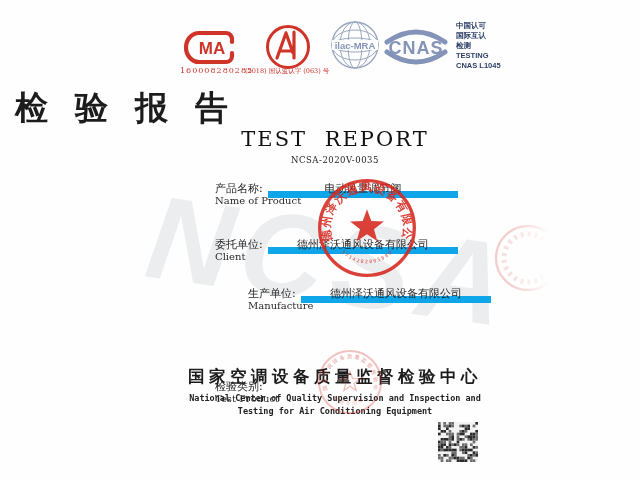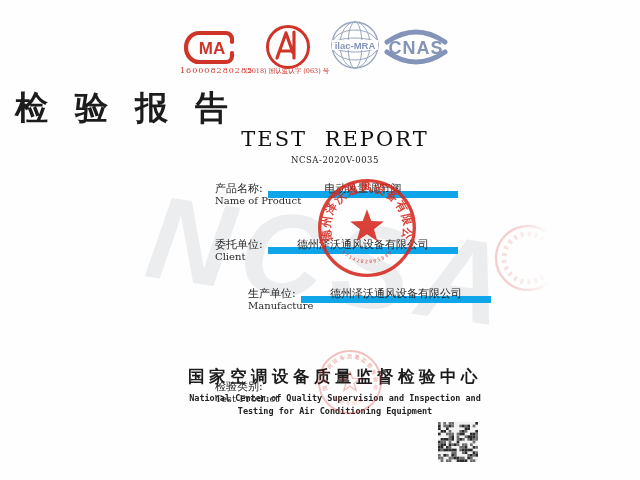--- a/index.html
+++ b/index.html
@@ -114,20 +114,27 @@
     <rect x="3" y="21" width="46" height="10" fill="#fefefe"></rect>
     <text x="26" y="29.5" text-anchor="middle" font-family="Liberation Sans, sans-serif" font-weight="bold" font-size="9.5" fill="#8494b8">ilac-MRA</text>
   </svg>
 
   <svg class="logo" style="left:383px; top:27px;" width="66" height="40" viewBox="0 0 66 40">
     <path d="M 4 15 Q 33 -5 62 15" fill="none" stroke="#8494b8" stroke-width="5" stroke-linecap="round"></path>
     <path d="M 4 25 Q 33 45 62 25" fill="none" stroke="#8494b8" stroke-width="5" stroke-linecap="round"></path>
     <text x="33" y="27" text-anchor="middle" font-family="Liberation Sans, sans-serif" font-weight="bold" font-size="18" letter-spacing="1" fill="#8494b8">CNAS</text>
   </svg>
 
+  <div class="accred">
+    <div>中国认可</div>
+    <div>国际互认</div>
+    <div>检测</div>
+    <div>TESTING</div>
+    <div>CNAS L1045</div>
+  </div>
 
   <div class="title-zh">检验报告</div>
   <div class="title-en">TEST REPORT</div>
   <div class="report-no">NCSA-2020V-0035</div>
 
   <div class="field" style="top:181px;">
     <span class="f-zh">产品名称:</span>
     <span class="f-en">Name of Product</span>
     <span class="f-val">电动风量调节阀</span>
   </div>

